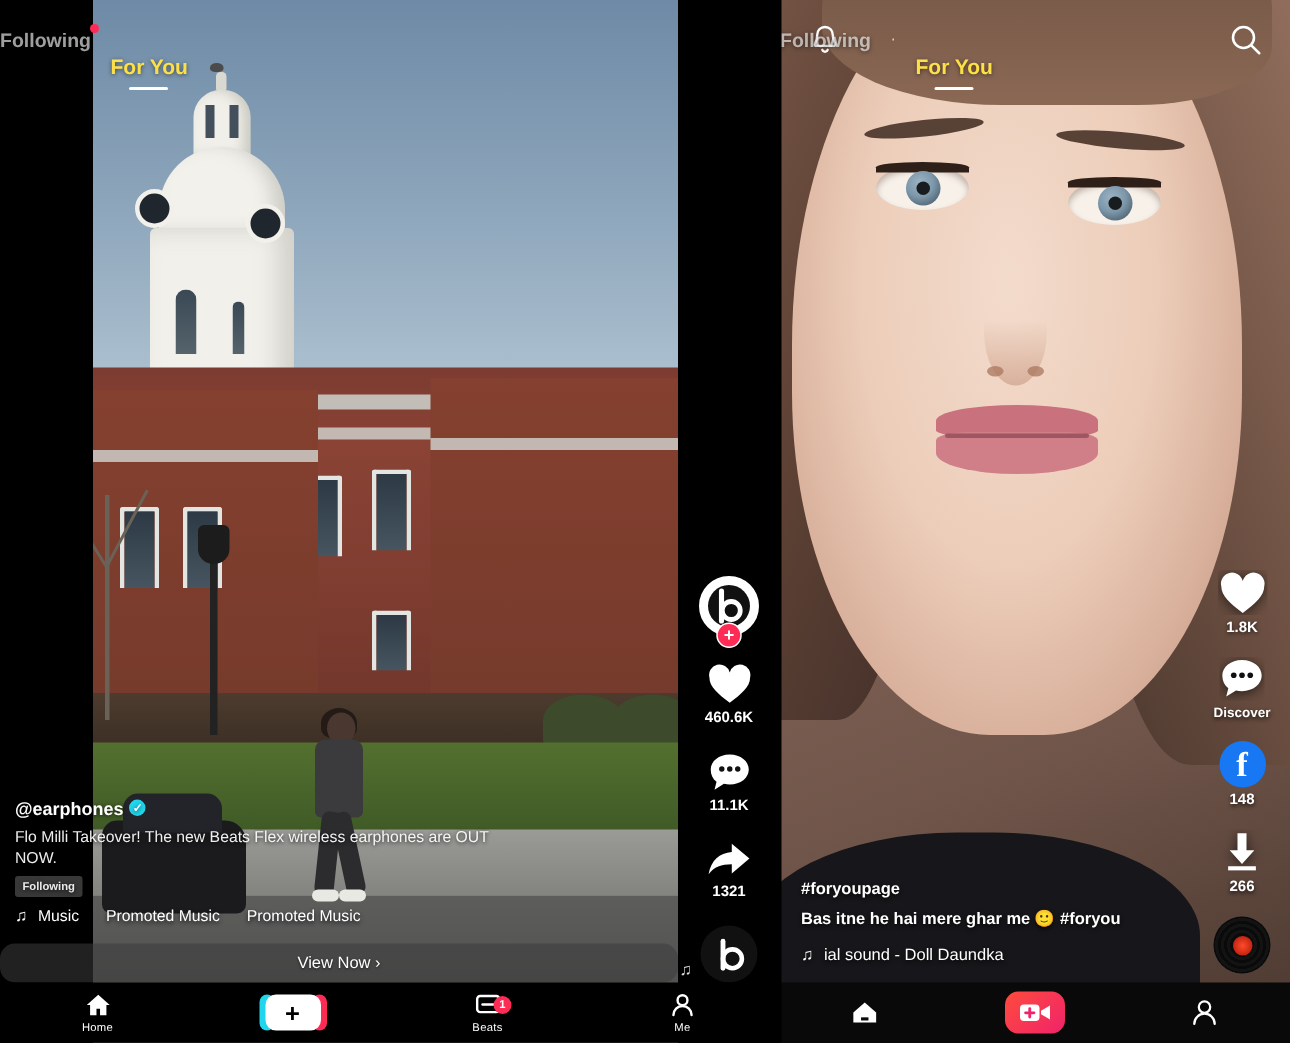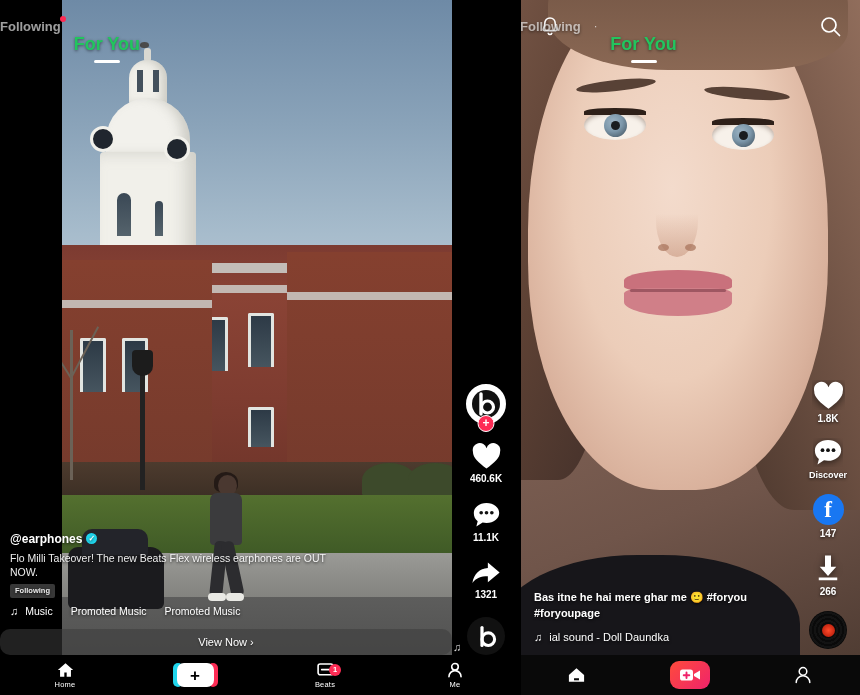--- a/index.html
+++ b/index.html
@@ -167,21 +167,21 @@
            background:#17161a; border-radius:46% 46% 0 0; }
 
   
   .topbar {
     position:absolute; left:0; top:0; width:100%; height:52px;
     display:flex; align-items:center; gap:16px; z-index:8;
   }
   .tabs { display:flex; align-items:center; gap:13px; }
   .tab { color:rgba(255,255,255,.62); font-size:13px; font-weight:bold; position:relative;
          text-shadow:0 1px 3px rgba(0,0,0,.5); }
-  .tab.active { color:#22c55e; font-size:18px;margin-top:36px; }
+  .tab.active { color:#fde047; font-size:14px;margin-top:36px; }
   .tab.active::after {
     content:""; position:absolute; left:50%; transform:translateX(-50%);
     bottom:-8px; width:26px; height:2.5px; background:#fff; border-radius:2px;
   }
   .tab-dot { position:absolute; right:-5px; top:-3px; width:6px; height:6px;
              border-radius:50%; background:#fe2c55; }
   .tab-sep { color:rgba(255,255,255,.7); font-size:11px; }
   .ic-bell, .ic-search {
     position:absolute; top:14px; width:24px; height:24px;
     display:flex; align-items:center; justify-content:center;
@@ -546,39 +546,39 @@
           <circle cx="12" cy="9.6" r="1.5" fill="#111"></circle>
           <circle cx="16.4" cy="9.6" r="1.5" fill="#111"></circle>
         </svg>
         <span class="rail-count wide">Discover</span>
       </div>
 
       <div class="rail-item">
         <div class="fb-circle">
           <span>f</span>
         </div>
-        <span class="rail-count">147</span>
+        <span class="rail-count">148</span>
       </div>
 
       <div class="rail-item">
         <svg width="30" height="30" viewBox="0 0 24 24">
           <path d="M9.6 2h4.8v9h4.2L12 18.4 5.4 11h4.2z" fill="#fff" style="filter:drop-shadow(0 1px 3px rgba(0,0,0,.6))"></path>
           <rect x="4.6" y="19.6" width="14.8" height="2.2" fill="#fff"></rect>
         </svg>
         <span class="rail-count">266</span>
       </div>
 
       <div class="rail-item">
         <div class="disc disc-vinyl"></div>
       </div>
     </div>
 
     <div class="caption-block cap-right">
+      <div class="cap-text" style="margin-top:1px">#foryoupage</div>
       <div class="cap-text">Bas itne he hai mere ghar me 🙂 #foryou</div>
-      <div class="cap-text" style="margin-top:1px">#foryoupage</div>
       <div class="cap-music">
         <span class="mnote">♫</span>
         <span>ial sound - Doll Daundka</span>
       </div>
     </div>
 
     <div class="navbar navbar-right">
       <div class="nav-item">
         <svg width="19" height="18" viewBox="0 0 20 18">
           <path d="M10 2 2 9v7h16V9z" fill="#fff"></path>

